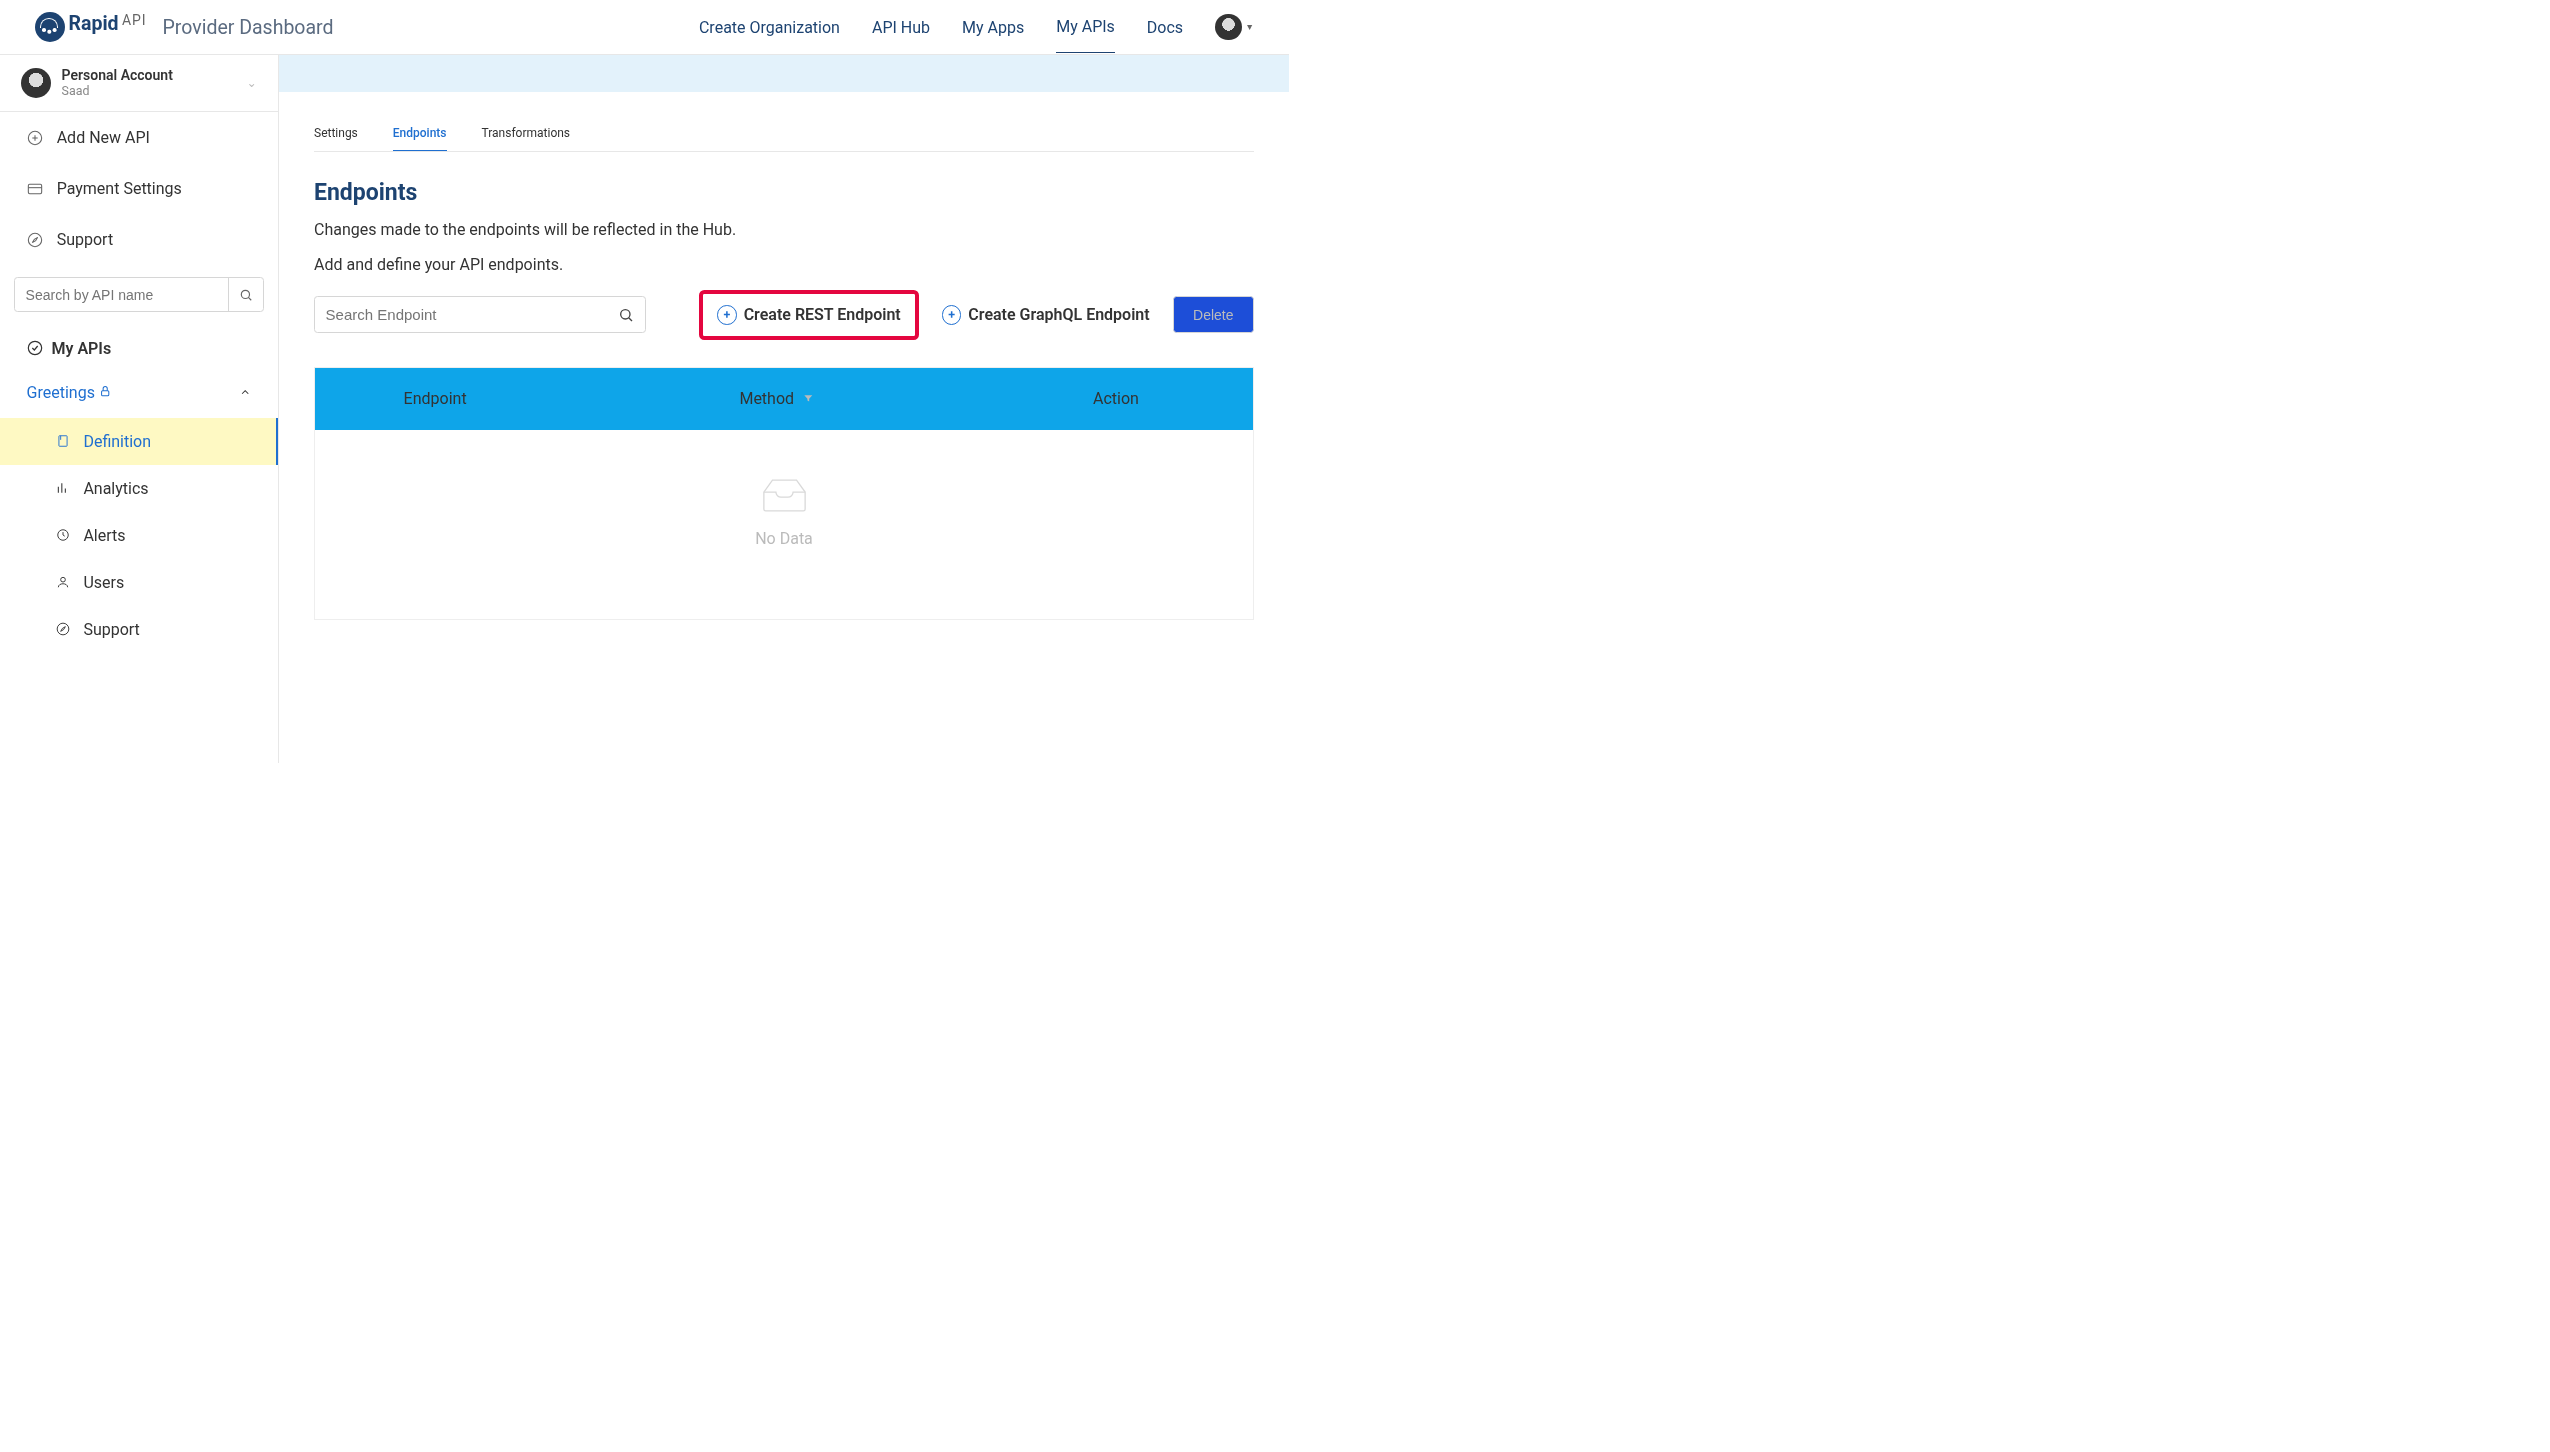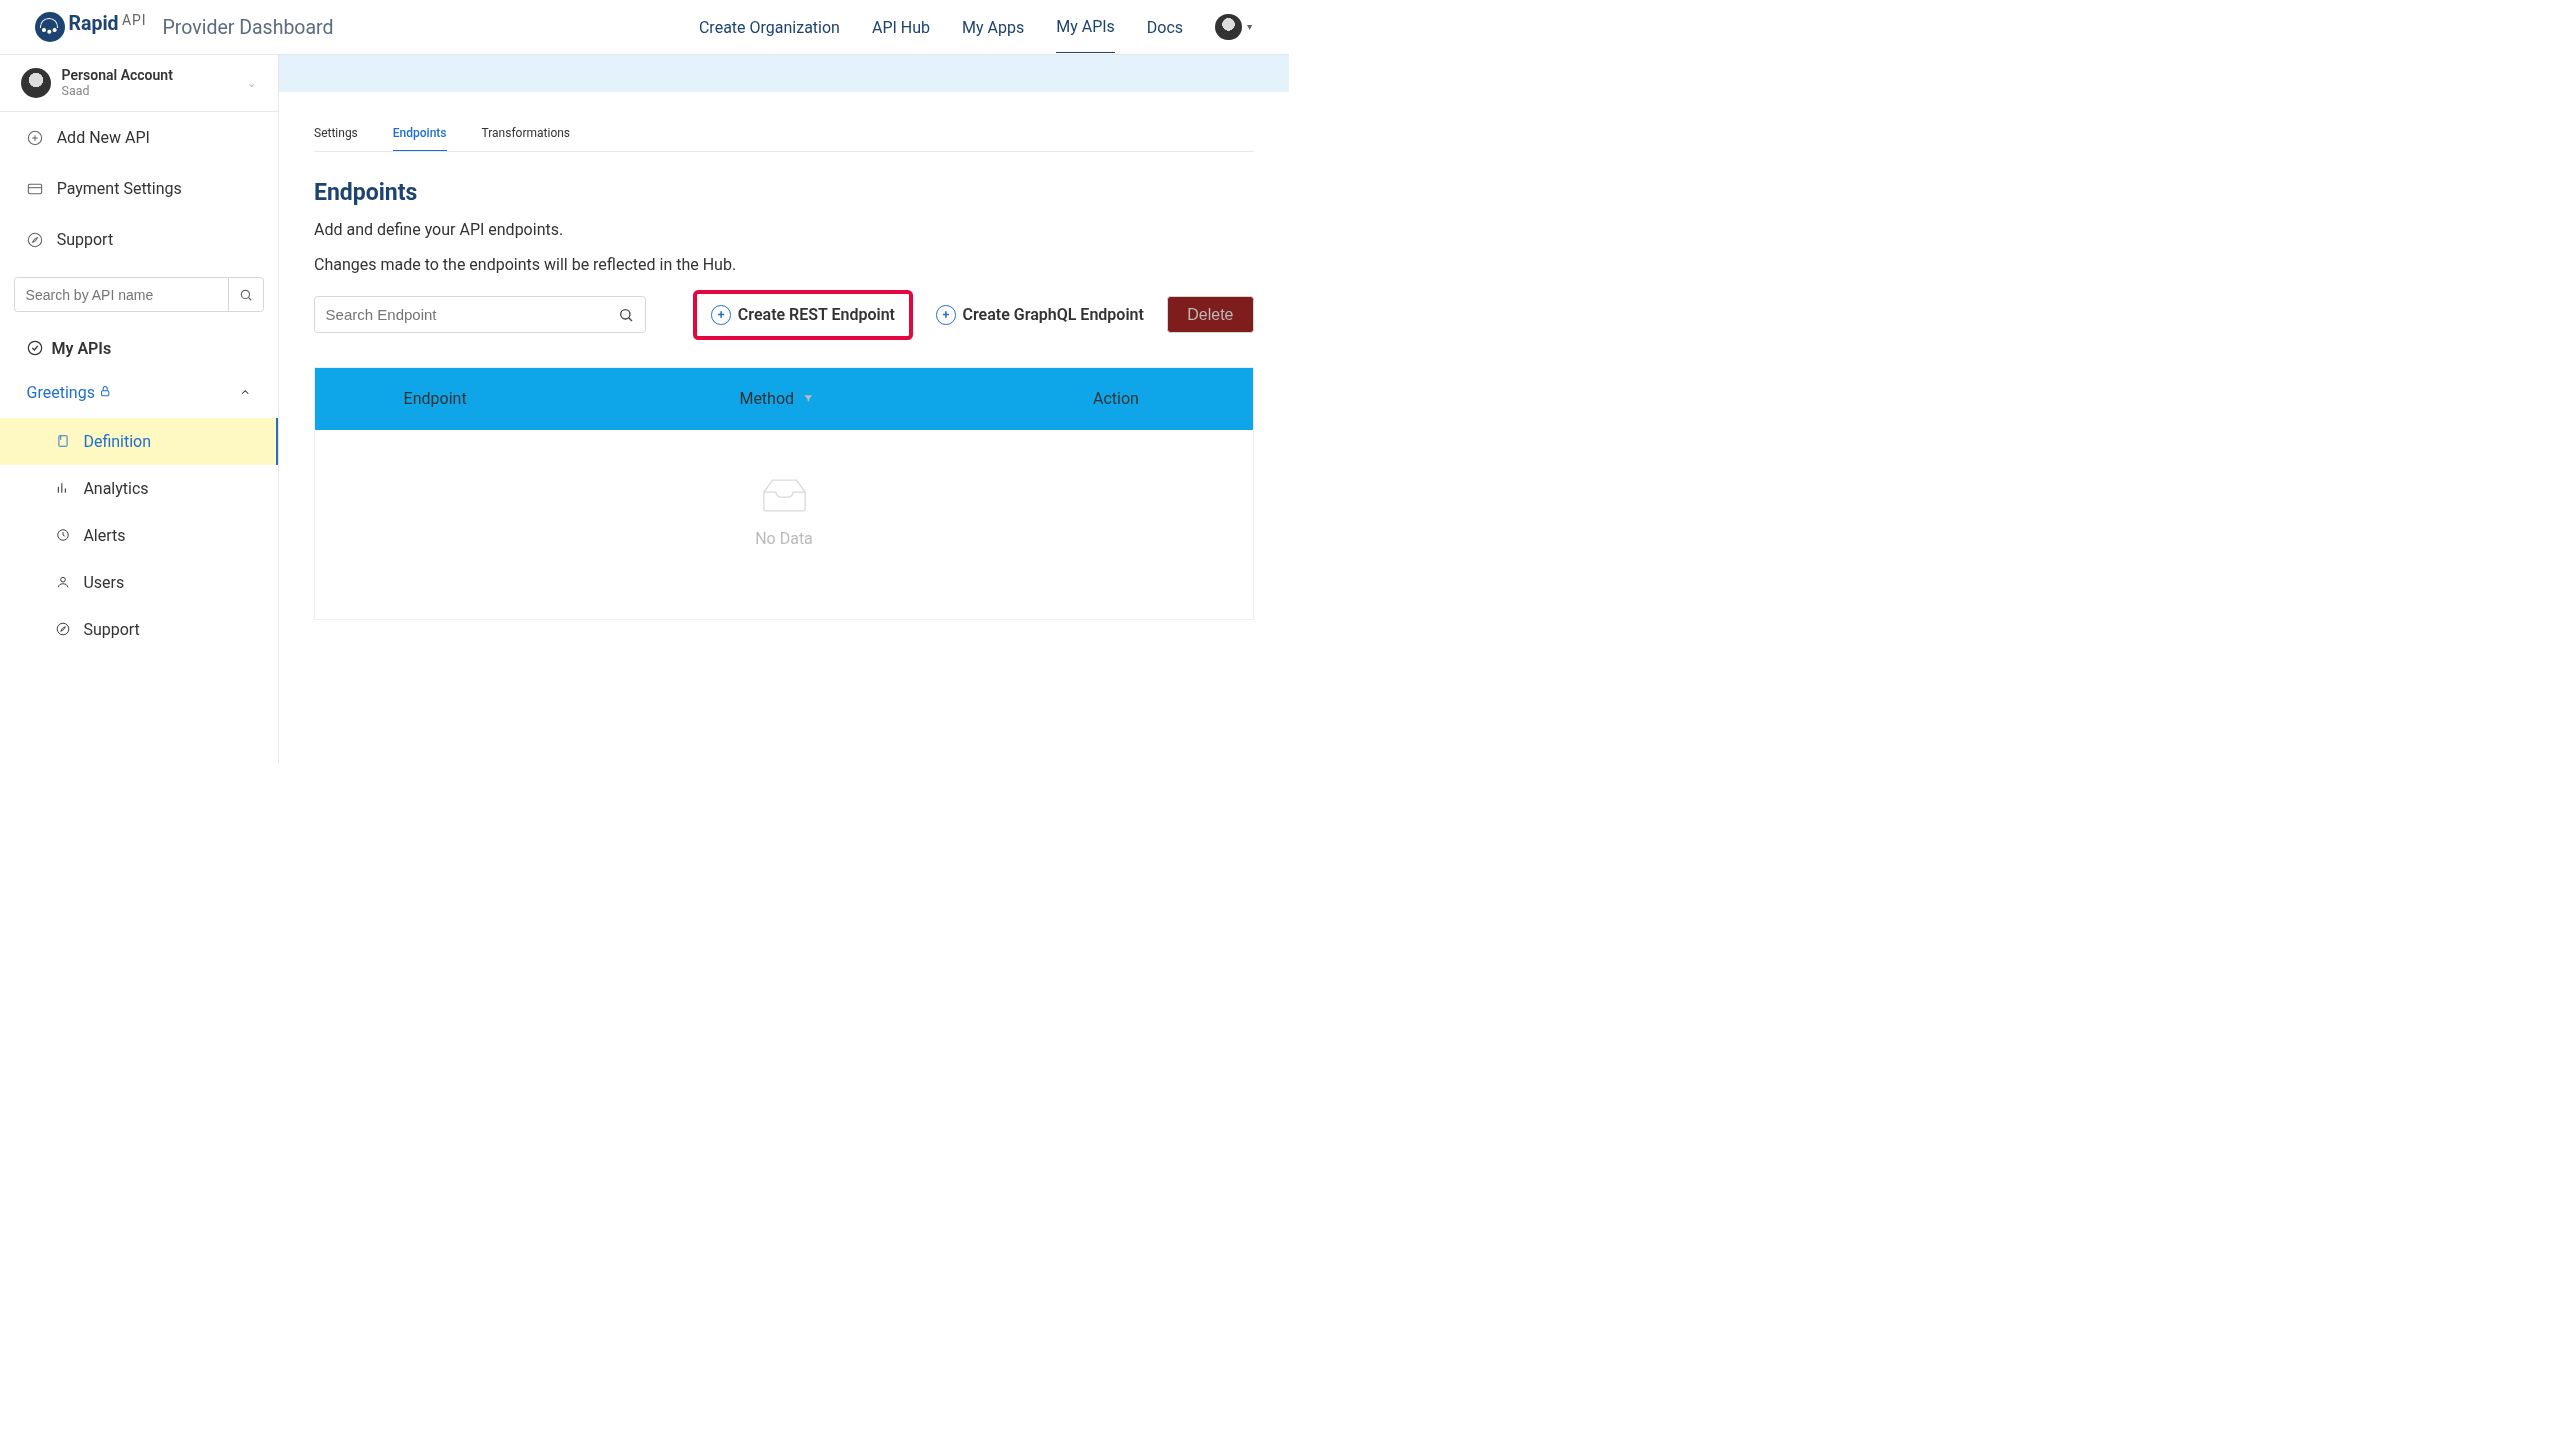--- a/index.html
+++ b/index.html
@@ -52,21 +52,21 @@
 
 .section-title { font-size: 23px; font-weight: 700; color: #1d4371; margin-bottom: 14px; }
 .desc { font-size: 16px; color: #333; margin-bottom: 16px; }
 .toolbar { display: flex; align-items: center; gap: 14px; margin-bottom: 26.6px; }
 .endpoint-search { display: flex; border: 0.9px solid #d6d6d6; border-radius: 3.5px; height: 37px; width: 332px; align-items: center; padding: 0 10.6px; }
 .endpoint-search input { flex: 1; border: none; font-size: 15px; outline: none; }
 .spacer { flex: 1; }
 .create-btn { display: flex; align-items: center; gap: 7px; font-size: 16px; font-weight: 600; color: #333; cursor: pointer; padding: 7px 8.9px; }
 .create-btn .plus { width: 19.5px; height: 19.5px; border: 1.3px solid #1f6fd0; border-radius: 50%; color: #1f6fd0; display: flex; align-items: center; justify-content: center; font-size: 12.4px; line-height: 1; }
 .highlight { border: 4.4px solid #e4063f; border-radius: 5.3px; padding: 4.4px 5.3px; }
-.delete-btn { border: 0.9px solid #d6d6d6; height: 37px; padding: 0 19.5px; border-radius: 3.5px; color: #bbb; font-size: 16px; background: #7f1d1d; cursor: not-allowed; }
+.delete-btn { border: 0.9px solid #d6d6d6; height: 37px; padding: 0 19.5px; border-radius: 3.5px; color: #bbb; font-size: 14px; background: #1d4ed8; cursor: not-allowed; }
 
 .table { border: 0.9px solid #eee; }
 .thead { display: flex; background: #0ea5e9; height: 62px; align-items: center; padding: 0 26.6px; font-size: 16px; color: #333; }
 .col-check { width: 62px; }
 .col-endpoint { flex: 1; }
 .col-method { width: 266px; display: flex; align-items: center; gap: 8.9px; }
 .col-action { width: 221px; text-align: center; }
 .filter-icon { color: #bbb; font-size: 11.5px; }
 .empty { display: flex; flex-direction: column; align-items: center; padding: 44px 0 71px; }
 .empty-icon { color: #ddd; margin-bottom: 12.4px; }
@@ -228,22 +228,22 @@
     <div class="banner"></div>
     <div class="content">
 
       <div class="tabs">
         <div class="tab">Settings</div>
         <div class="tab active">Endpoints</div>
         <div class="tab">Transformations</div>
       </div>
 
       <h2 class="section-title">Endpoints</h2>
+      <p class="desc">Changes made to the endpoints will be reflected in the Hub.</p>
       <p class="desc">Add and define your API endpoints.</p>
-      <p class="desc">Changes made to the endpoints will be reflected in the Hub.</p>
 
       <div class="toolbar">
         <div class="endpoint-search">
           <input placeholder="Search Endpoint" style="">
           <svg width="16" height="16" viewBox="0 0 24 24" fill="none" stroke="#444" stroke-width="2">
               <circle cx="11" cy="11" r="7"></circle>
               <line x1="21" y1="21" x2="16" y2="16"></line>
             </svg>
         </div>
         <div class="spacer"></div>

